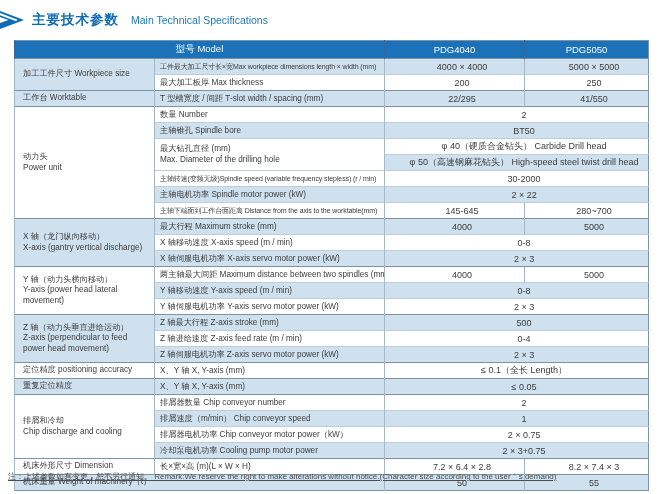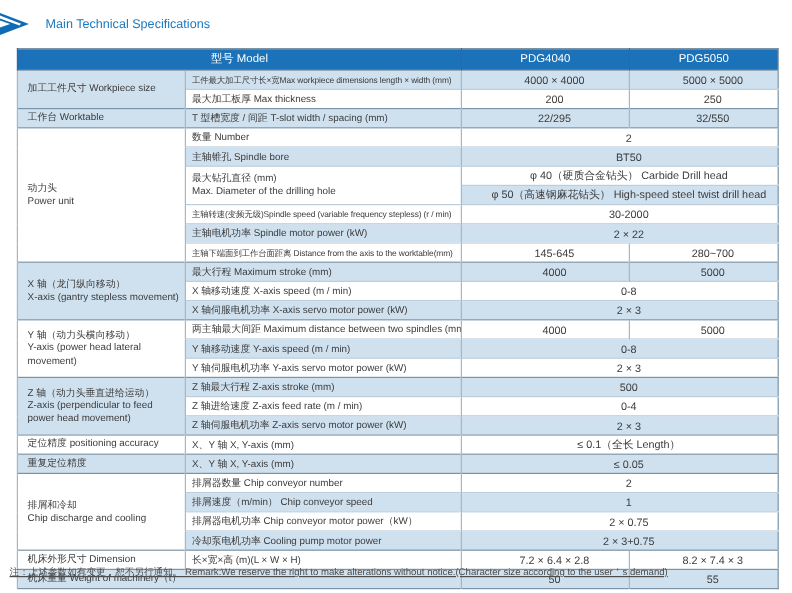--- a/index.html
+++ b/index.html
@@ -42,20 +42,21 @@
 </style>
 </head>
 <body>
 
 <div class="pg-header">
   <svg class="logo" viewBox="0 0 40 30">
     <polygon points="0,1 37,15 0,29" fill="#0d6cb5"></polygon>
     <polygon points="0,10.5 13,15 0,19.5" fill="#ffffff"></polygon>
     <polygon points="0,4.2 27,14.6 25,17 0,7.8" fill="#ffffff"></polygon>
   </svg>
+  <span class="title-zh">主要技术参数</span>
   <span class="title-en">Main Technical Specifications</span>
 </div>
 
 <table class="t">
   <colgroup>
       <col style="width:140px">
       <col style="width:230px">
       <col style="width:140px">
       <col style="width:124px">
     </colgroup>
@@ -76,21 +77,21 @@
   <tr>
     <td class="spec">最大加工板厚 Max thickness</td>
     <td class="val">200</td>
     <td class="val">250</td>
   </tr>
 
   <tr class="g">
     <td class="cat b">工作台 Worktable</td>
     <td class="spec b">T 型槽宽度 / 间距 T-slot width / spacing (mm)</td>
     <td class="val b">22/295</td>
-    <td class="val b">32/550</td>
+    <td class="val b">41/550</td>
   </tr>
 
   <tr class="g">
     <td class="cat" rowspan="7">
       <div>动力头</div>
       <div>Power unit</div>
     </td>
     <td class="spec">数量 Number</td>
     <td class="val" colspan="2">2</td>
   </tr>
@@ -118,21 +119,21 @@
   </tr>
   <tr>
     <td class="spec sm">主轴下端面到工作台面距离 Distance from the axis to the worktable(mm)</td>
     <td class="val">145-645</td>
     <td class="val">280~700</td>
   </tr>
 
   <tr class="g">
     <td class="cat b" rowspan="3">
       <div>X 轴（龙门纵向移动）</div>
-      <div>X-axis (gantry stepless movement)</div>
+      <div>X-axis (gantry vertical discharge)</div>
     </td>
     <td class="spec b">最大行程 Maximum stroke (mm)</td>
     <td class="val b">4000</td>
     <td class="val b">5000</td>
   </tr>
   <tr>
     <td class="spec">X 轴移动速度 X-axis speed (m / min)</td>
     <td class="val" colspan="2">0-8</td>
   </tr>
   <tr>

